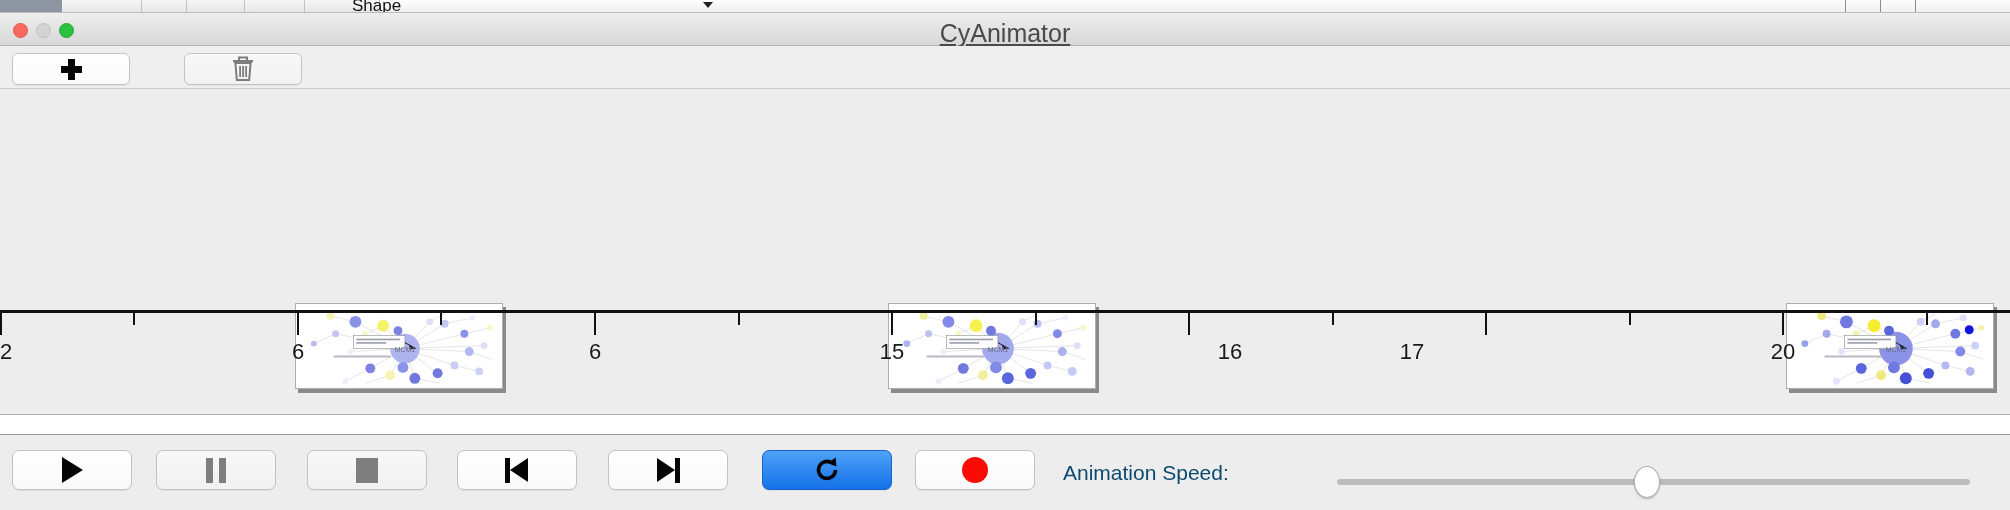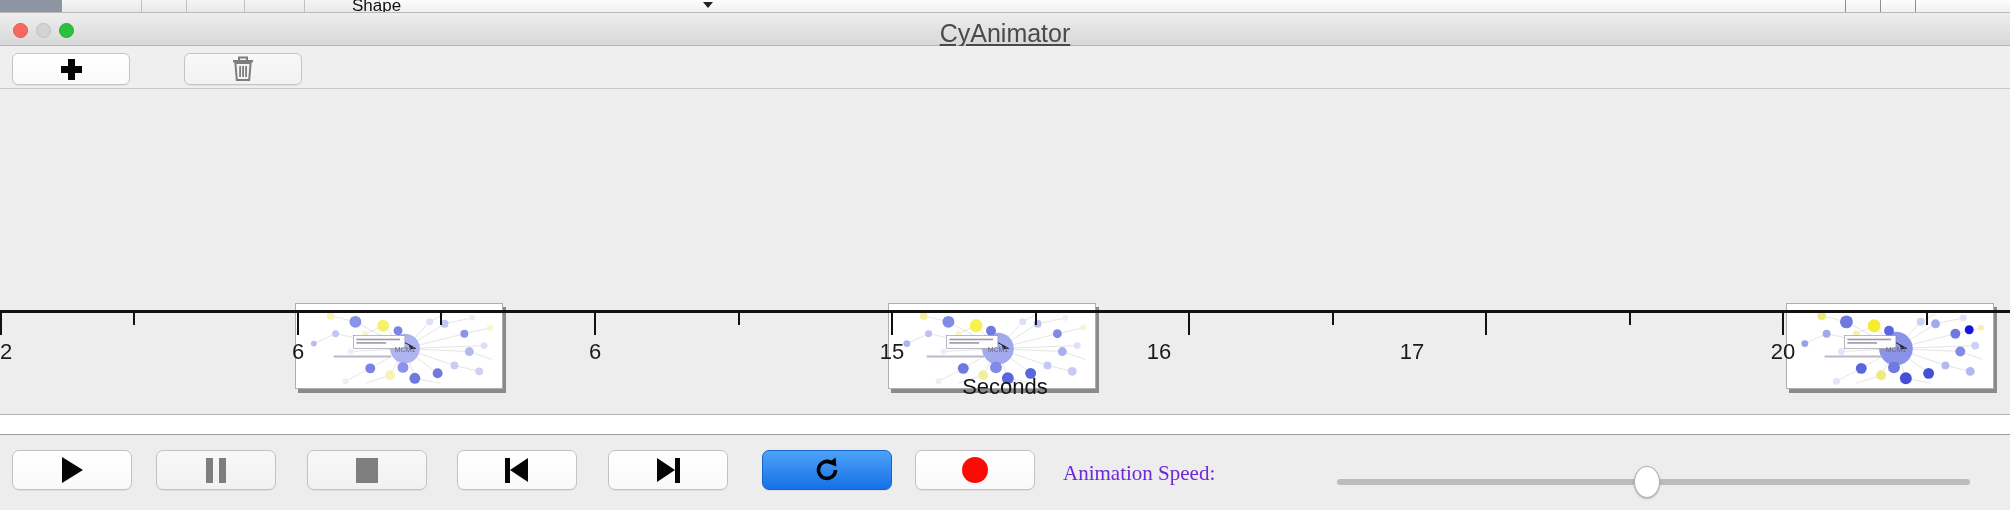--- a/index.html
+++ b/index.html
@@ -164,21 +164,21 @@
   .ic-next:before {
     content: ""; position: absolute; right: 0; top: 0; width: 5px; height: 25px; background: #050505;
   }
   .ic-next:after {
     content: ""; position: absolute; right: 5px; top: 0; width: 0; height: 0;
     border-left: 18px solid #050505;
     border-top: 12.5px solid transparent; border-bottom: 12.5px solid transparent;
   }
   .ic-record { width: 26px; height: 26px; border-radius: 50%; background: #fb0b06; }
   .speed-label {
-    position: absolute; left: 1063px; top: 26px; font-size: 21px; color: #6d28d9; font-family: Liberation Serif, serif;
+    position: absolute; left: 1063px; top: 26px; font-size: 21px; color: #0c4a6e;
   }
   .slider-track {
     position: absolute; left: 1337px; top: 479px; width: 633px; height: 6px;
     background: #bcbcbc; border-radius: 3px;
   }
   .slider-thumb {
     position: absolute; left: 1634px; top: 466px; width: 26px; height: 32px;
     background: #ffffff; border: 1px solid #b0b0b0; border-radius: 50%;
     box-shadow: 0 1px 2px rgba(0,0,0,0.25); cursor: pointer;
   }
@@ -377,25 +377,24 @@
       <div class="tick minor" style="left:1332px;"></div>
       <div class="tick major" style="left:1485px;"></div>
       <div class="tick minor" style="left:1629px;"></div>
       <div class="tick major" style="left:1782px;"></div>
       <div class="tick minor" style="left:1926px;"></div>
 
       <div class="tick-label" style="left:6px;">2</div>
       <div class="tick-label" style="left:298px;">6</div>
       <div class="tick-label" style="left:595px;">6</div>
       <div class="tick-label" style="left:892px;text-align:right;">15</div>
-      <div class="tick-label" style="left:1159px;">16</div>
+      <div class="tick-label" style="left:1230px;">16</div>
       <div class="tick-label" style="left:1412px;">17</div>
       <div class="tick-label" style="left:1783px;">20</div>
 
-      <div class="axis-title">Seconds</div>
     </div>
 
     <div class="hscroll">
       <div class="hthumb"></div>
     </div>
   </div>
 
   <div class="controls">
     <div class="cbtn" style="left:12px;">
       <span class="ic-play"></span>

